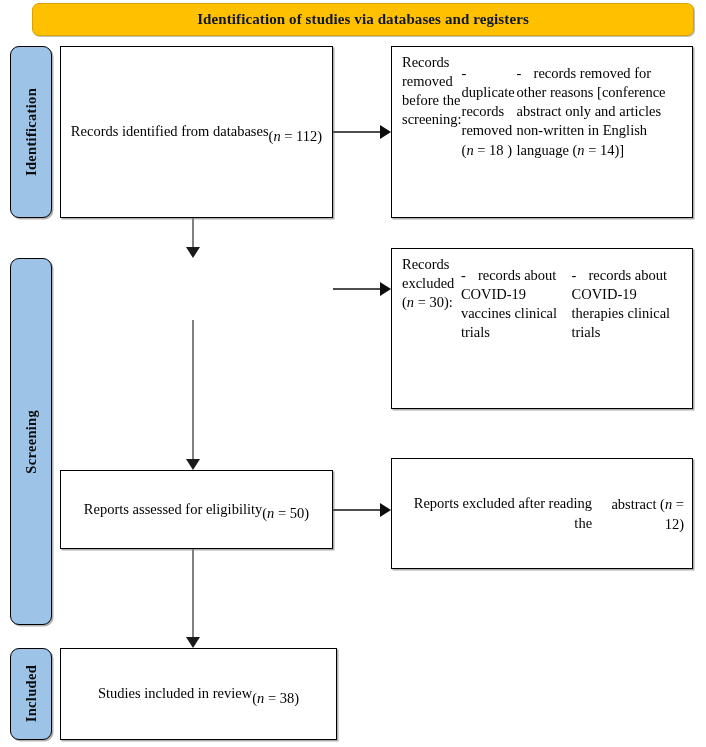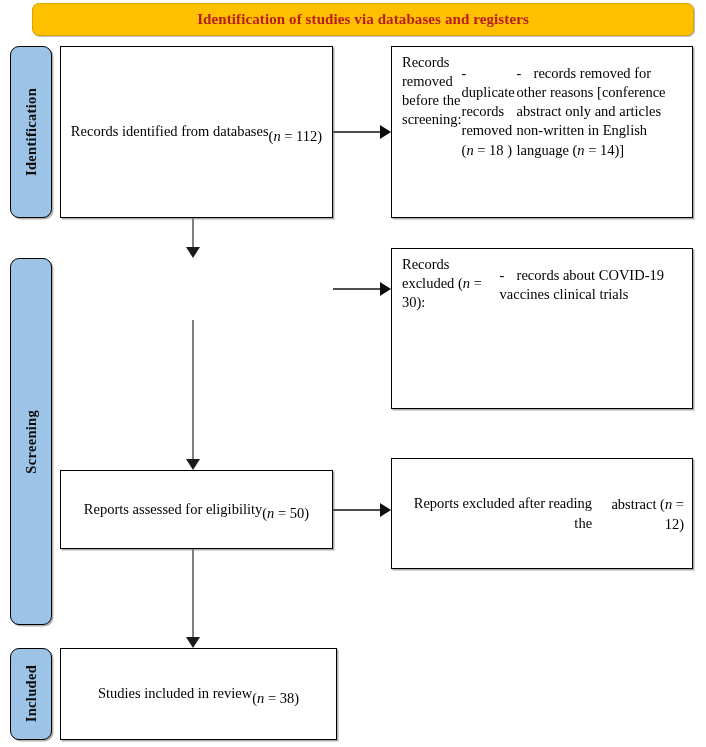--- a/index.html
+++ b/index.html
@@ -36,21 +36,21 @@
     display: flex;
     align-items: center;
     justify-content: center;
     box-sizing: border-box;
     box-shadow: 1px 1px 0 rgba(0,0,0,0.25);
   }
   .header-banner .header-text {
     font-weight: bold;
     font-size: 15px;
     letter-spacing: 0.1px;
-    color: #b91c1c;
+    color: #0f172a;
     text-align: center;
   }
 
   
   .stage {
     position: absolute;
     left: 10px;
     width: 42px;
     background: #9DC3E6;
     border: 1.6px solid #000000;
@@ -203,20 +203,21 @@
       <span class="line dash-item"><span class="dash">-</span><span class="dash-text"><span>duplicate records removed  (</span><span class="italic-n">n</span><span> = 18 )</span></span></span>
       <span class="line dash-item"><span class="dash">-</span><span class="dash-text"><span>records removed for other reasons [conference abstract only and articles non-written in English language (</span><span class="italic-n">n</span><span> = 14)]</span></span></span>
     </div>
   </div>
 
 
   <div class="box lefted" id="box-excluded-rec">
     <div class="box-body">
       <span class="line"><span>Records excluded (</span><span class="italic-n">n</span><span> = 30):</span></span>
       <span class="line dash-item"><span class="dash">-</span><span class="dash-text">records about COVID-19 vaccines clinical trials</span></span>
+      <span class="line dash-item"><span class="dash">-</span><span class="dash-text">records about COVID-19 therapies clinical trials</span></span>
     </div>
   </div>
 
   <div class="box centered" id="box-eligibility">
     <div class="box-body">
       <span class="line">Reports assessed for eligibility</span>
       <span class="line"><span>(</span><span class="italic-n">n</span><span> = 50)</span></span>
     </div>
   </div>
 

